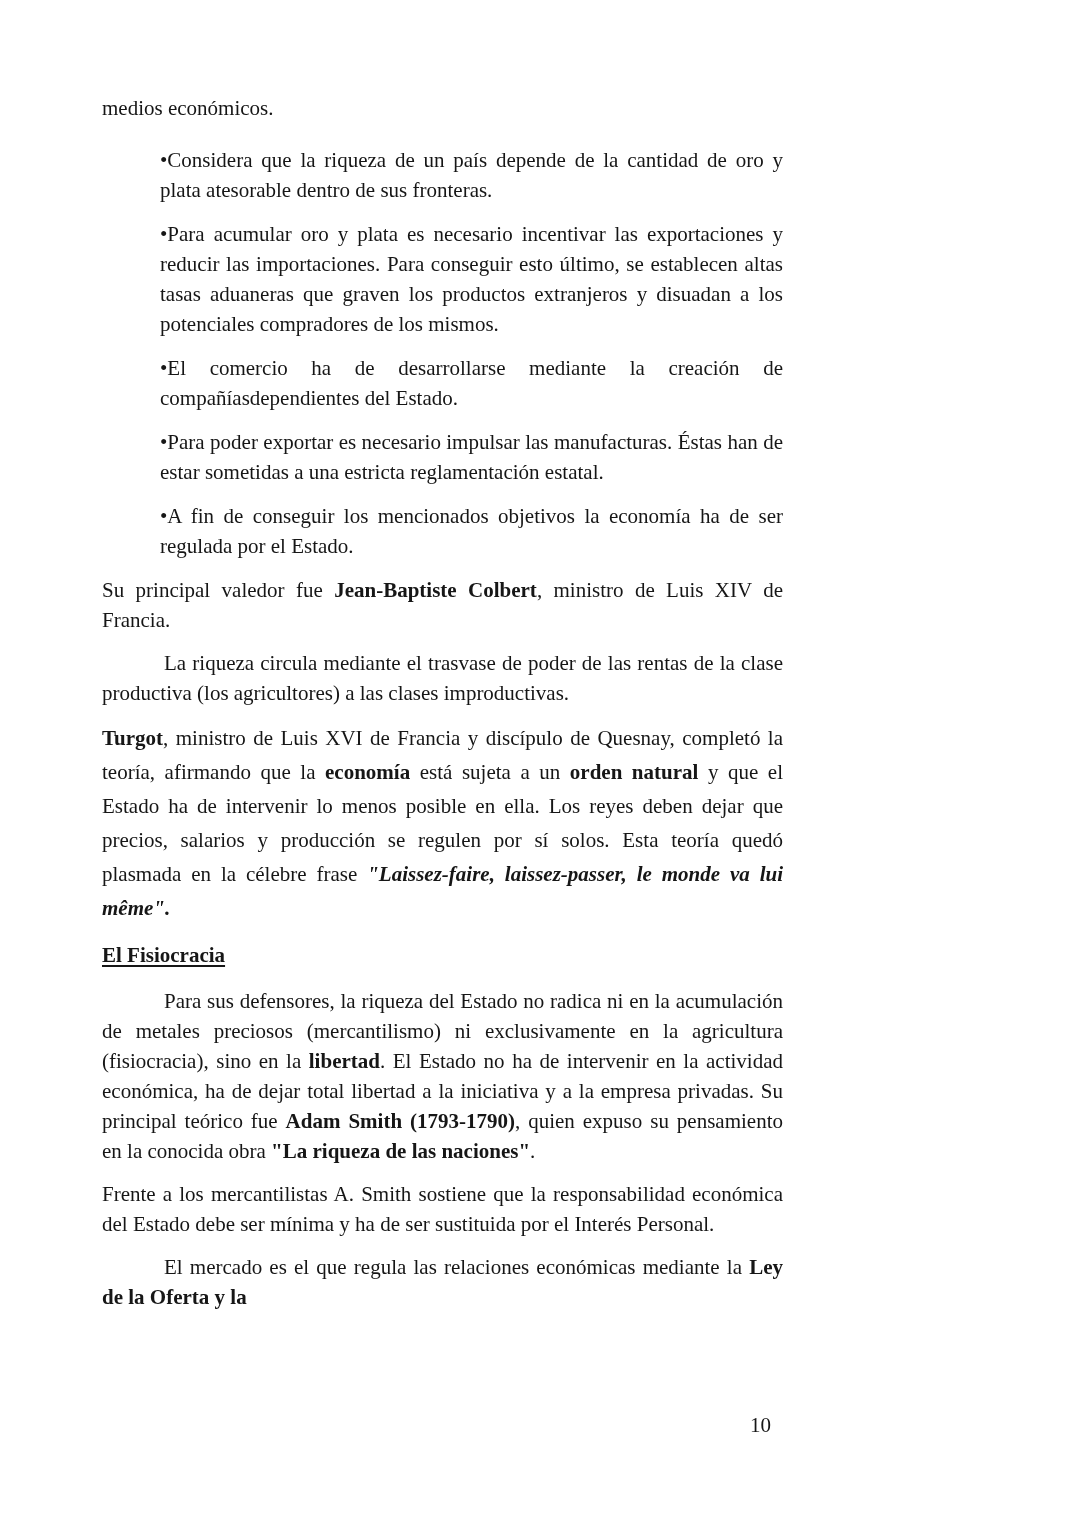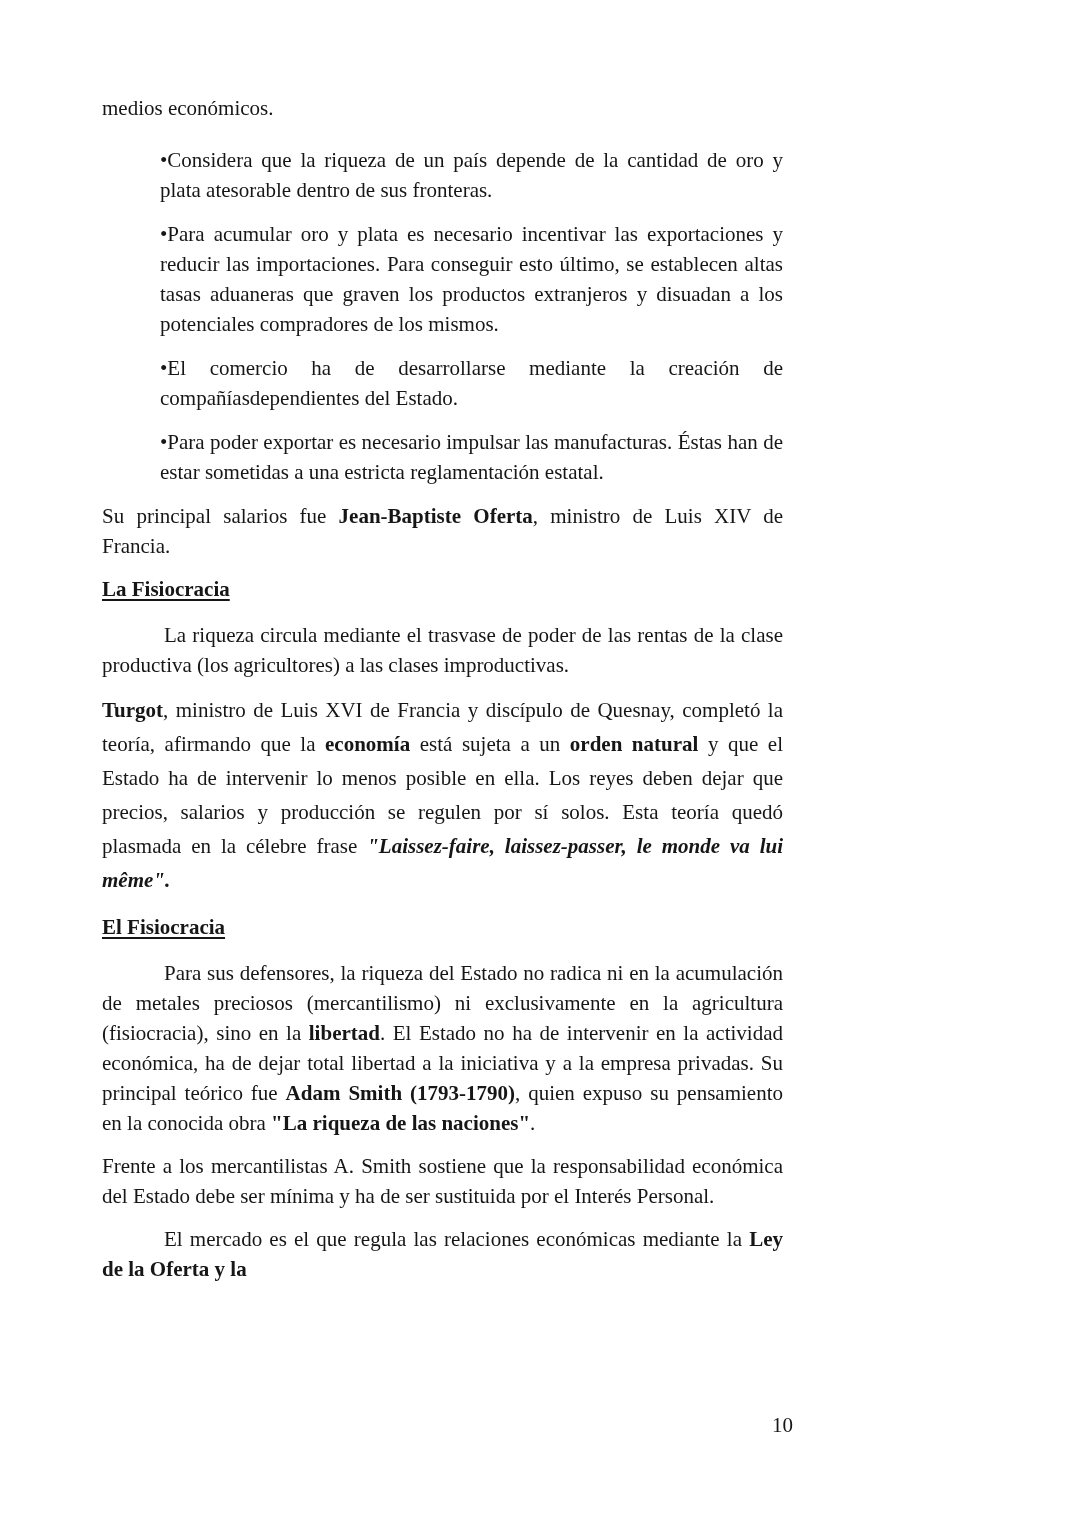--- a/index.html
+++ b/index.html
@@ -44,43 +44,43 @@
     text-decoration: underline;
     text-decoration-thickness: 2px;
     text-underline-offset: 3px;
     margin: 4px 0 16px 0;
   }
   .b  { font-weight: bold; }
   .bi { font-weight: bold; font-style: italic; }
   .pagenum {
     position: absolute;
     top: 1410px;
-    right: 88px;
+    right: 110px;
     font-size: 21px;
     line-height: 30px;
   }
 </style>
 </head>
 <body>
 
 <div class="page">
 
   <p class="plain"><span>medios económicos.</span></p>
 
 
   <div class="bullets">
     <p class="bullet"><span>•</span><span>Considera que la riqueza de un país depende de la cantidad de oro y plata atesorable dentro de sus fronteras.</span></p>
     <p class="bullet"><span>•</span><span>Para acumular oro y plata es necesario incentivar las exportaciones y reducir las importaciones. Para conseguir esto último, se establecen altas tasas aduaneras que graven los productos extranjeros y disuadan a los potenciales compradores de los mismos.</span></p>
     <p class="bullet"><span>•</span><span>El comercio ha de desarrollarse mediante la creación de compañíasdependientes del Estado.</span></p>
     <p class="bullet"><span>•</span><span>Para poder exportar es necesario impulsar las manufacturas. Éstas han de estar sometidas a una estricta reglamentación estatal.</span></p>
+    <p class="bullet"><span>•</span><span>A fin de conseguir los mencionados objetivos la economía ha de ser regulada por el Estado.</span></p>
   </div>
 
-  <p class="block"><span>Su principal salarios fue </span><span class="b">Jean-Baptiste Oferta</span><span>, ministro de Luis XIV de Francia.</span></p>
+  <p class="block"><span>Su principal valedor fue </span><span class="b">Jean-Baptiste Colbert</span><span>, ministro de Luis XIV de Francia.</span></p>
 
-  <h2>La Fisiocracia</h2>
 
 
   <p class="block indent"><span>La riqueza circula mediante el trasvase de poder de las rentas de la clase productiva (los agricultores) a las clases improductivas.</span></p>
 
 
   <p class="block wide"><span class="b">Turgot</span><span>, ministro de Luis XVI de Francia y discípulo de Quesnay, completó la teoría, afirmando que la </span><span class="b">economía</span><span> está sujeta a un </span><span class="b">orden natural</span><span> y que el Estado ha de intervenir lo menos posible en ella. Los reyes deben dejar que precios, salarios y producción se regulen por sí solos. Esta teoría quedó plasmada en la célebre frase </span><span class="bi">"Laissez-faire, laissez-passer, le monde va lui même".</span></p>
 
   <h2>El Fisiocracia</h2>
 
   <p class="block indent"><span>Para sus defensores, la riqueza del Estado no radica ni en la acumulación de metales preciosos (mercantilismo) ni exclusivamente en la agricultura (fisiocracia), sino en la </span><span class="b">libertad</span><span>. El Estado no ha de intervenir en la actividad económica, ha de dejar total libertad a la iniciativa y a la empresa privadas. Su principal teórico fue </span><span class="b">Adam Smith (1793-1790)</span><span>, quien expuso su pensamiento en la conocida obra </span><span class="b">"La riqueza de las naciones"</span><span>.</span></p>

